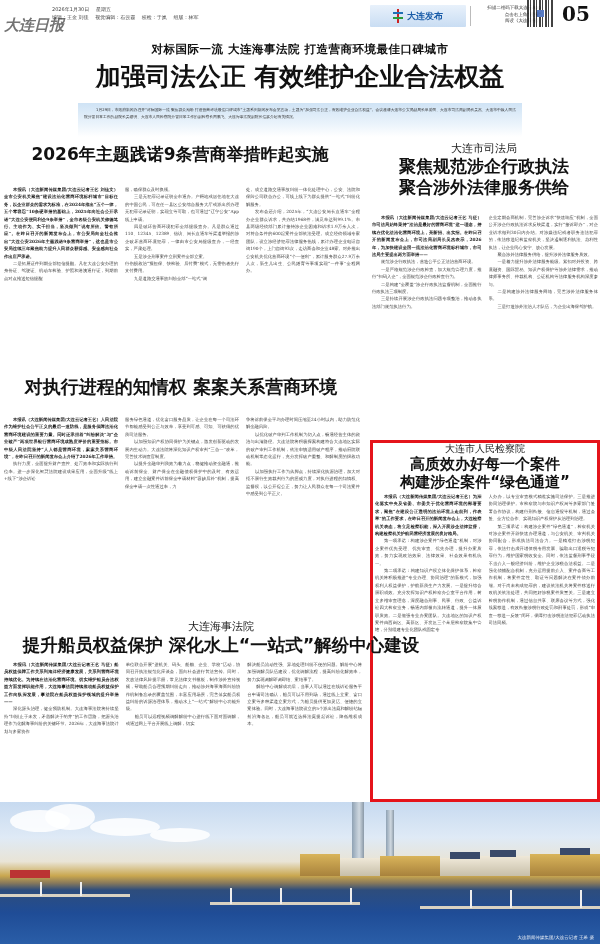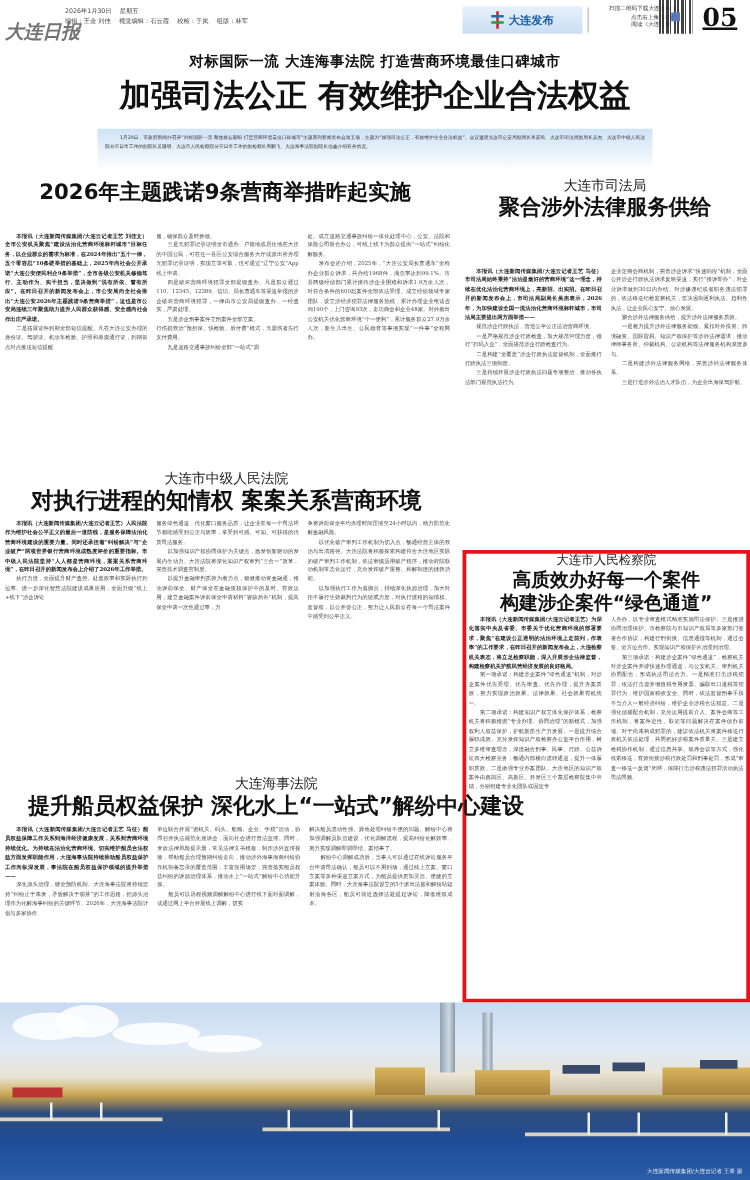--- a/index.html
+++ b/index.html
@@ -17,21 +17,21 @@
   .banner .bicon i { position: absolute; left: 4px; top: 0; width: 2px; height: 14px; background: #c22; }
   .banner .bicon b { position: absolute; left: 0; top: 3px; width: 10px; height: 2px; background: #1f6fb5; }
   .banner .bicon u { position: absolute; left: 0; top: 8px; width: 10px; height: 2px; background: #2a9b3a; }
   .banner .btext { font-family: "DejaVu Sans", sans-serif; font-weight: bold; font-size: 9px; color: #1a5ca8; }
   .divider-v { position: absolute; left: 470px; top: 6px; width: 1px; height: 20px; background: #bbb; }
   .qr-note { position: absolute; left: 473px; top: 5px; width: 68px; font-family: "DejaVu Sans", sans-serif; font-size: 4.5px; line-height: 6.5px; color: #333; text-align: right; }
   .qr { position: absolute; left: 527px; top: 0; width: 27px; height: 27px; background:
         repeating-linear-gradient(90deg, #222 0 2px, #fff 2px 3px, #222 3px 4px, #fff 4px 6px),
         #fff; opacity: 0.85; }
   .qr::after { content: ""; position: absolute; left: 10px; top: 10px; width: 7px; height: 7px; background: #3a63b8; }
-  .page-no { position: absolute; left: 562px; top: 2px; font-family: "DejaVu Serif", serif; font-weight: bold; font-size: 20px; color: #111; text-decoration: underline; }
+  .page-no { position: absolute; left: 562px; top: 2px; font-family: "DejaVu Serif", serif; font-weight: bold; font-size: 20px; color: #111; }
 
   
   .kicker { position: absolute; left: 0; top: 42px; width: 600px; text-align: center; font-family: "DejaVu Serif", serif; font-size: 11.5px; font-weight: bold; color: #111; letter-spacing: 0.5px; }
   .headline { position: absolute; left: 0; top: 60px; width: 600px; text-align: center; font-family: "DejaVu Sans", sans-serif; font-size: 25px; font-weight: bold; color: #111; letter-spacing: 0px; }
   .summary { position: absolute; left: 78px; top: 103px; width: 444px; height: 34px; background: linear-gradient(180deg, #cfe3f5 0%, #eaf3fb 60%, #ffffff 100%); padding: 4px 6px; font-family: "DejaVu Sans", sans-serif; font-size: 3.8px; line-height: 6.5px; color: #333; text-indent: 12px; overflow: hidden; }
 
   
   .art { position: absolute; }
   .art .dept { text-align: center; font-family: "DejaVu Serif", serif; font-size: 11px; color: #222; line-height: 14px; }
   .art .title { text-align: center; font-family: "DejaVu Sans", sans-serif; font-weight: bold; color: #111; }
@@ -134,41 +134,41 @@
     </div>
     <div class="col">
       <div>处。成立道路交通事故纠纷一体化处理中心，公安、法院和保险公司联合办公，可线上线下为群众提供“一站式”纠纷化解服务。</div>
       <div class="p">发布会还介绍，2025年，“大连公安局长直通车”全程办企业群众诉求，共办结1968件，满意率达到99.1%。市县两级经侦部门累计接待涉企业困难和诉求1.9万余人次，对符合条件的600起案件全部依法受理。成立经侦领域专家团队，设立涉经济犯罪法律服务热线，累计办理企业电话咨询190个，上门咨询93次，走访商会和企业48家。对外推出公安机关优化营商环境“个一便利”，累计服务群众27.9万余人次，新生儿出生、公民婚育等事项实现“一件事”全程网办。</div>
     </div>
   </div>
 </div>
 
 <div class="art" id="justice">
   <div class="dept">大连市司法局</div>
+  <div class="title">聚焦规范涉企行政执法</div>
   <div class="title">聚合涉外法律服务供给</div>
   <div class="cols">
     <div class="col">
       <div class="p lead">本报讯（大连新闻传媒集团/大连云记者王艺 马征）市司法局始终秉持“法治是最好的营商环境”这一理念，持续在优化法治化营商环境上，亮新招、出实招。在昨日召开的新闻发布会上，市司法局副局长吴杰表示，2026年，为加快建设全国一流法治化营商环境标杆城市，市司法局主要提出两方面举措——</div>
       <div class="p">规范涉企行政执法，营造公平公正法治营商环境。</div>
       <div class="p">一是严格规范涉企行政检查，加大规范管理力度，推行“扫码入企”，全面规范涉企行政检查行为。</div>
       <div class="p">二是构建“全覆盖”涉企行政执法监督机制，全面推行行政执法三项制度。</div>
       <div class="p">三是持续开展涉企行政执法问题专项整治，推动各执法部门规范执法行为。</div>
     </div>
     <div class="col">
       <div>企业定期会商机制，完善涉企诉求“快速响应”机制，全面公开涉企行政执法诉求反映渠道，实行“接诉即办”，对企业诉求做到30日内办结。对涉嫌违纪或者职务违法犯罪的，依法移送纪检监察机关，坚决遏制逐利执法、趋利性执法，让企业民心安宁、放心发展。</div>
       <div class="p">聚合涉外法律服务供给，提升涉外法律服务质效。</div>
       <div class="p">一是着力提升涉外法律服务能级。紧扣对外投资、跨境融资、国际贸易、知识产权保护等涉外法律需求，推动律师事务所、仲裁机构、公证机构等法律服务机构深度参与。</div>
       <div class="p">二是构建涉外法律服务网络，完善涉外法律服务体系。</div>
       <div class="p">三是打造涉外法治人才队伍，为企业出海保驾护航。</div>
     </div>
   </div>
 </div>
 
 <div class="art" id="court">
-  <div class="dept">大连市中级人民法院</div>
   <div class="title">对执行进程的知情权  案案关系营商环境</div>
   <div class="cols">
     <div class="col">
       <div class="p lead">本报讯（大连新闻传媒集团/大连云记者王艺）人民法院作为维护社会公平正义的最后一道防线，是服务保障法治化营商环境建设的重要力量。同时还承担着“纠纷解决”与“企业破产”两项世界银行营商环境成熟度评价的重要指标。市中级人民法院坚持“人人都是营商环境，案案关系营商环境”，在昨日召开的新闻发布会上介绍了2026年工作举措。</div>
       <div class="p">执行力度，全面提升财产查控、处置效率和实际执行到位率。进一步深化智慧法院建设成果应用，全面升级“线上+线下”涉企诉讼</div>
     </div>
     <div class="col">
       <div>服务绿色通道，优化窗口服务品质，让企业在每一个司法环节都能感受到公正与效率，享受到可感、可知、可获得的优质司法服务。</div>
       <div class="p">以加强知识产权协同保护为关键点，激发创新驱动的发展内生动力。大连法院将深化知识产权审判“三合一”改革，完善技术调查官制度。</div>
       <div class="p">以提升金融审判质效为着力点，稳健推动资金融通，推动诉前保全、财产保全在金融债权保护中的及时、有效运用，建立金融案件诉前保全申请材料“容缺后补”机制，提高保全申请一次性通过率，力</div>

